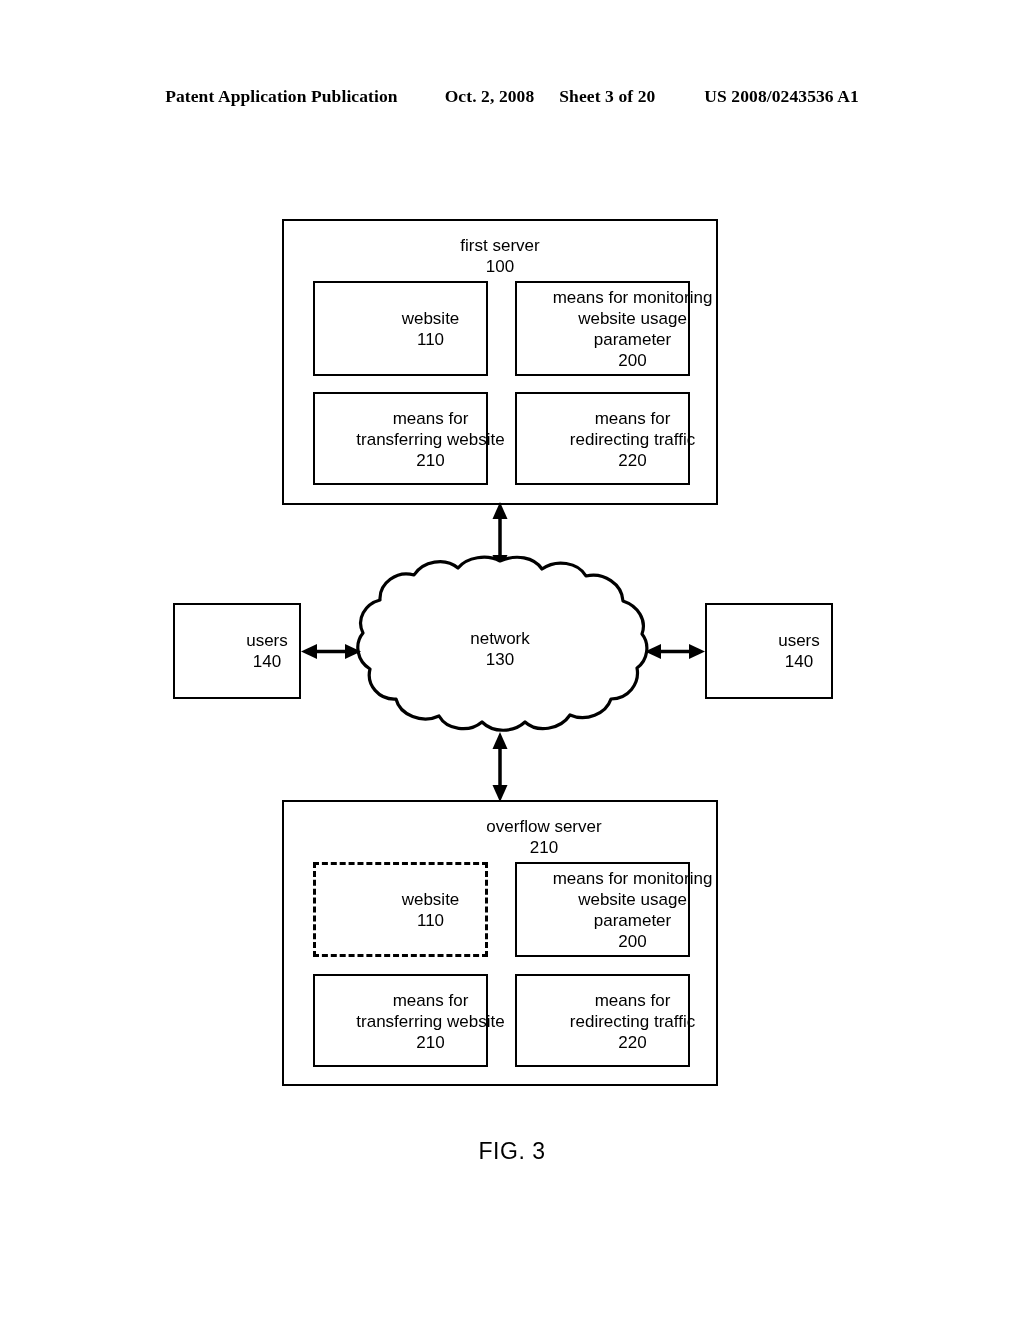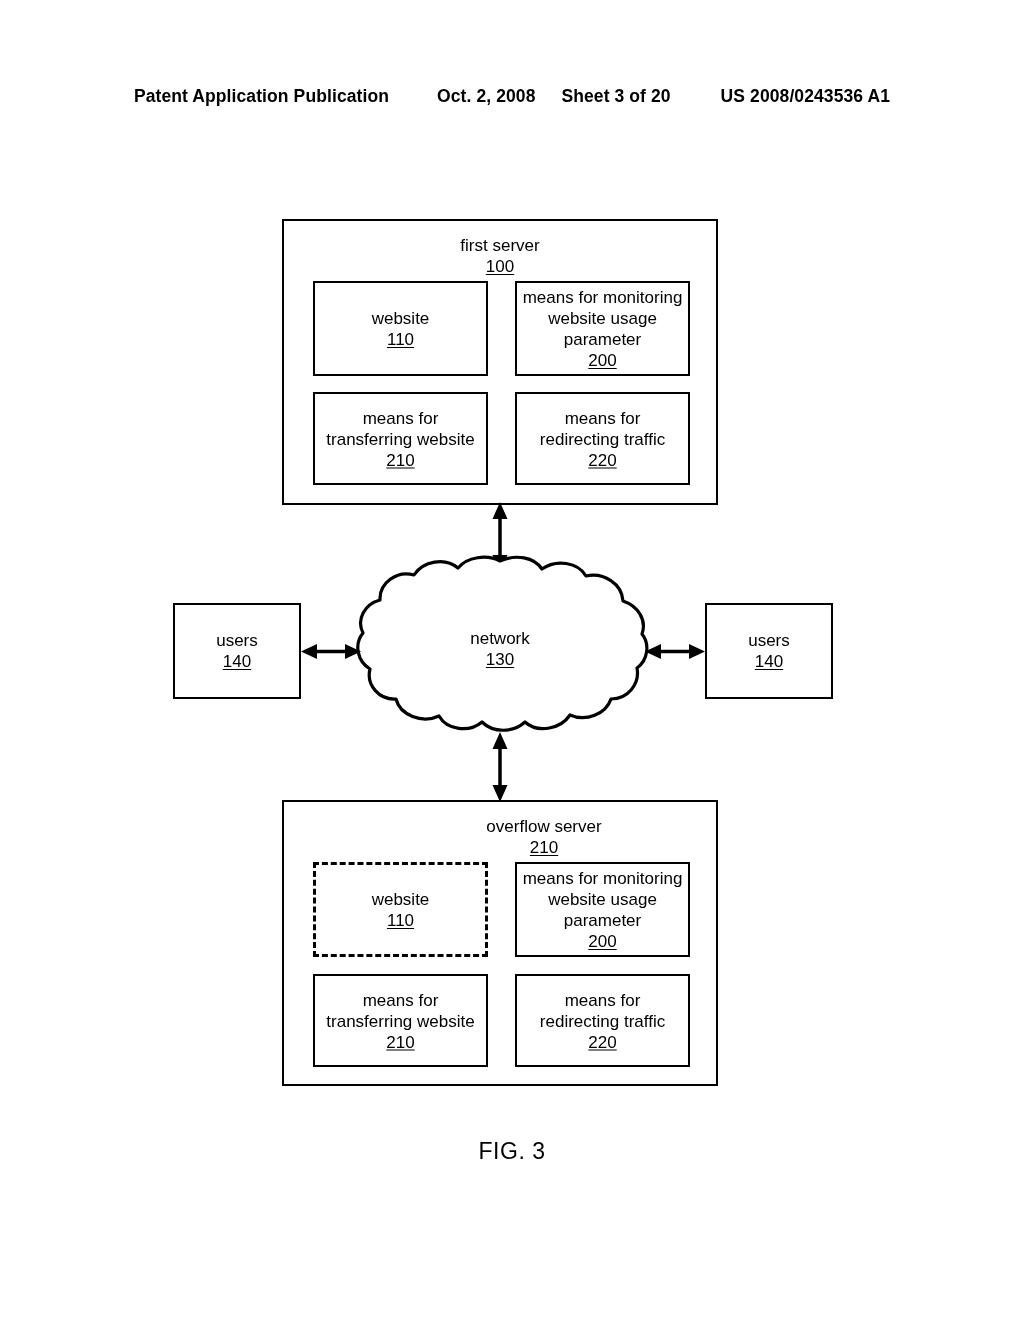--- a/index.html
+++ b/index.html
@@ -16,21 +16,21 @@
     overflow: hidden;
   }
 
   
   .patent-header {
     position: absolute;
     left: 0;
     top: 86px;
     width: 1024px;
     text-align: center;
-    font-family: Liberation Sans, sans-serif;
+    font-family: Liberation Serif, serif;
     font-weight: bold;
     font-size: 17.5px;
     letter-spacing: 0.1px;
     white-space: nowrap;
   }
   .patent-header .seg { display: inline-block; }
   .gap-lg { display: inline-block; width: 38px; }
   .gap-md { display: inline-block; width: 16px; }
   .gap-xl { display: inline-block; width: 40px; }
 
@@ -66,23 +66,23 @@
     position: absolute;
     left: 0;
     width: 100%;
     text-align: center;
     font-size: 17px;
     line-height: 21px;
   }
   .cell-center {
     top: 50%;
     transform: translateY(-50%);
+    padding-left: 30px;
   }
   .ref {
-    text-decoration: underline;
     text-underline-offset: 2px;
   }
 
   
   .cloud-wrap {
     position: absolute;
   }
   .cloud-label {
     position: absolute;
     left: 0;

